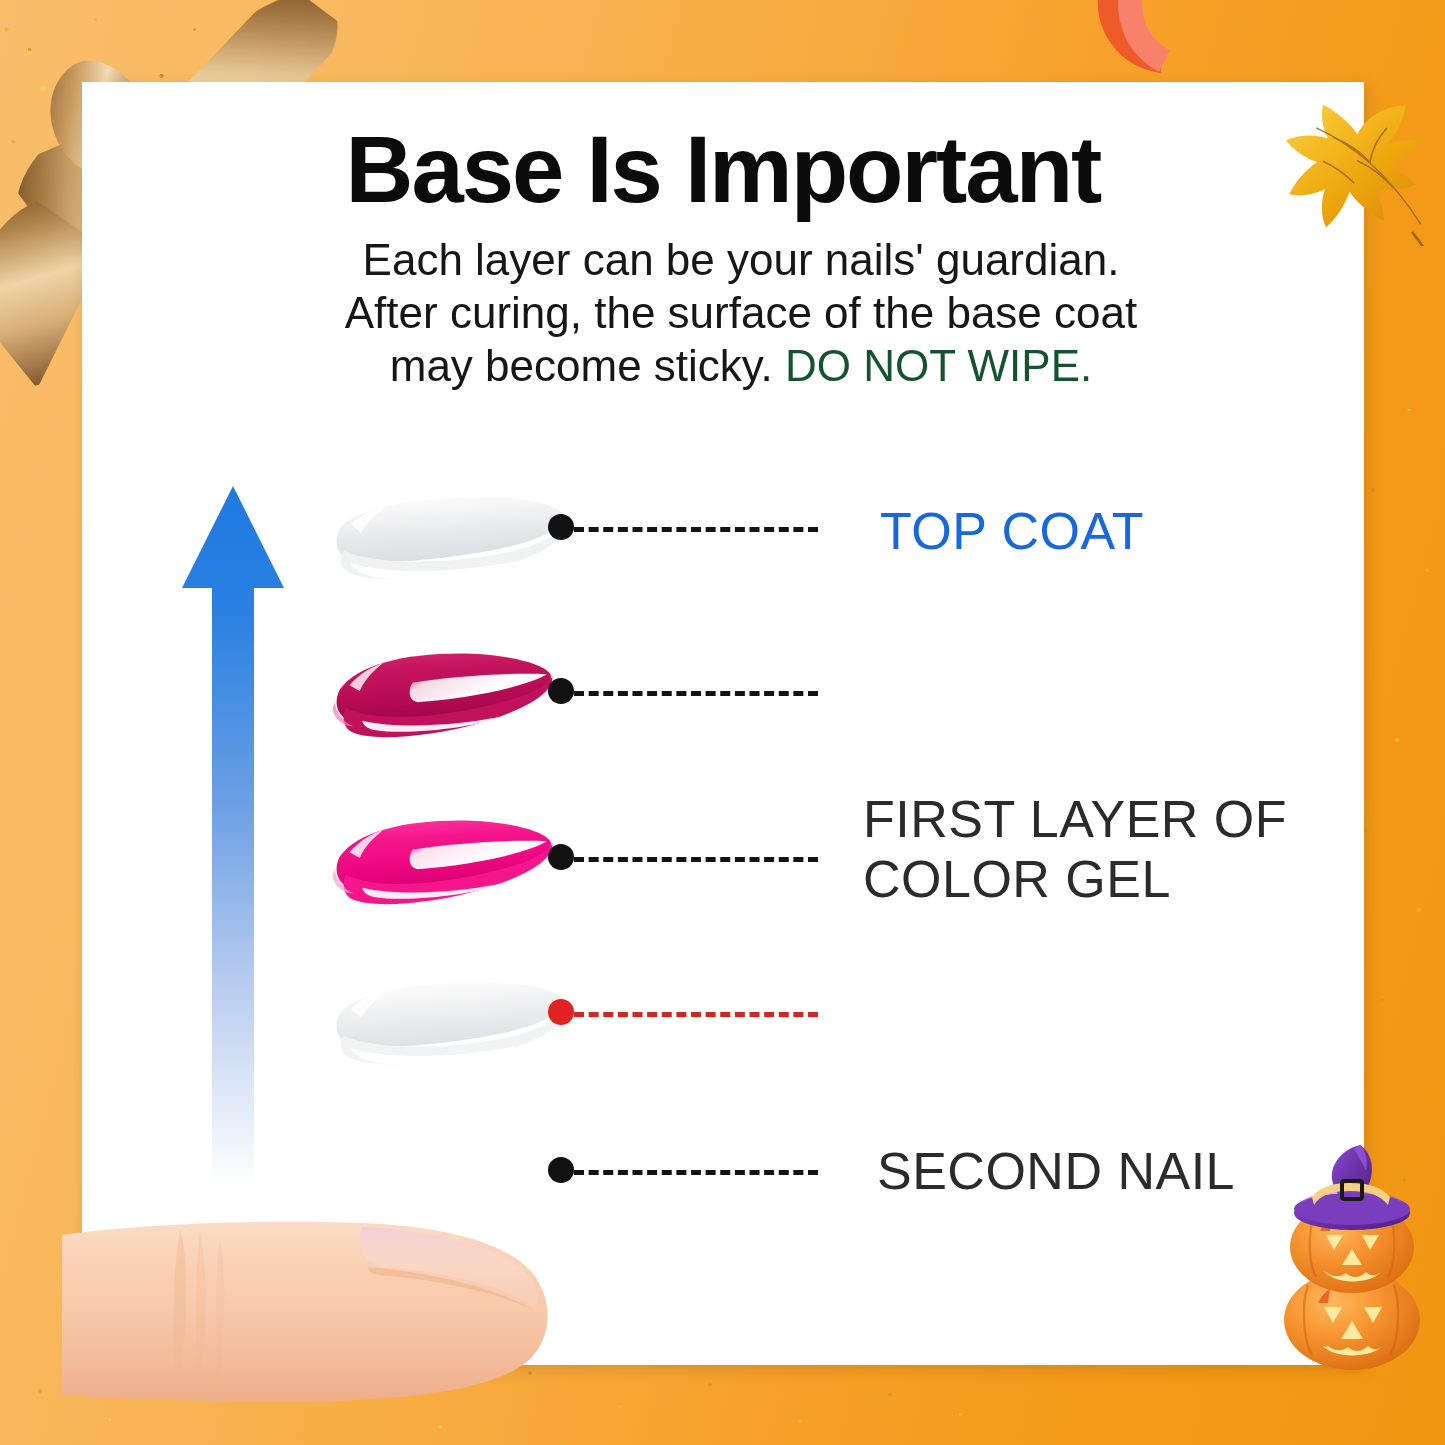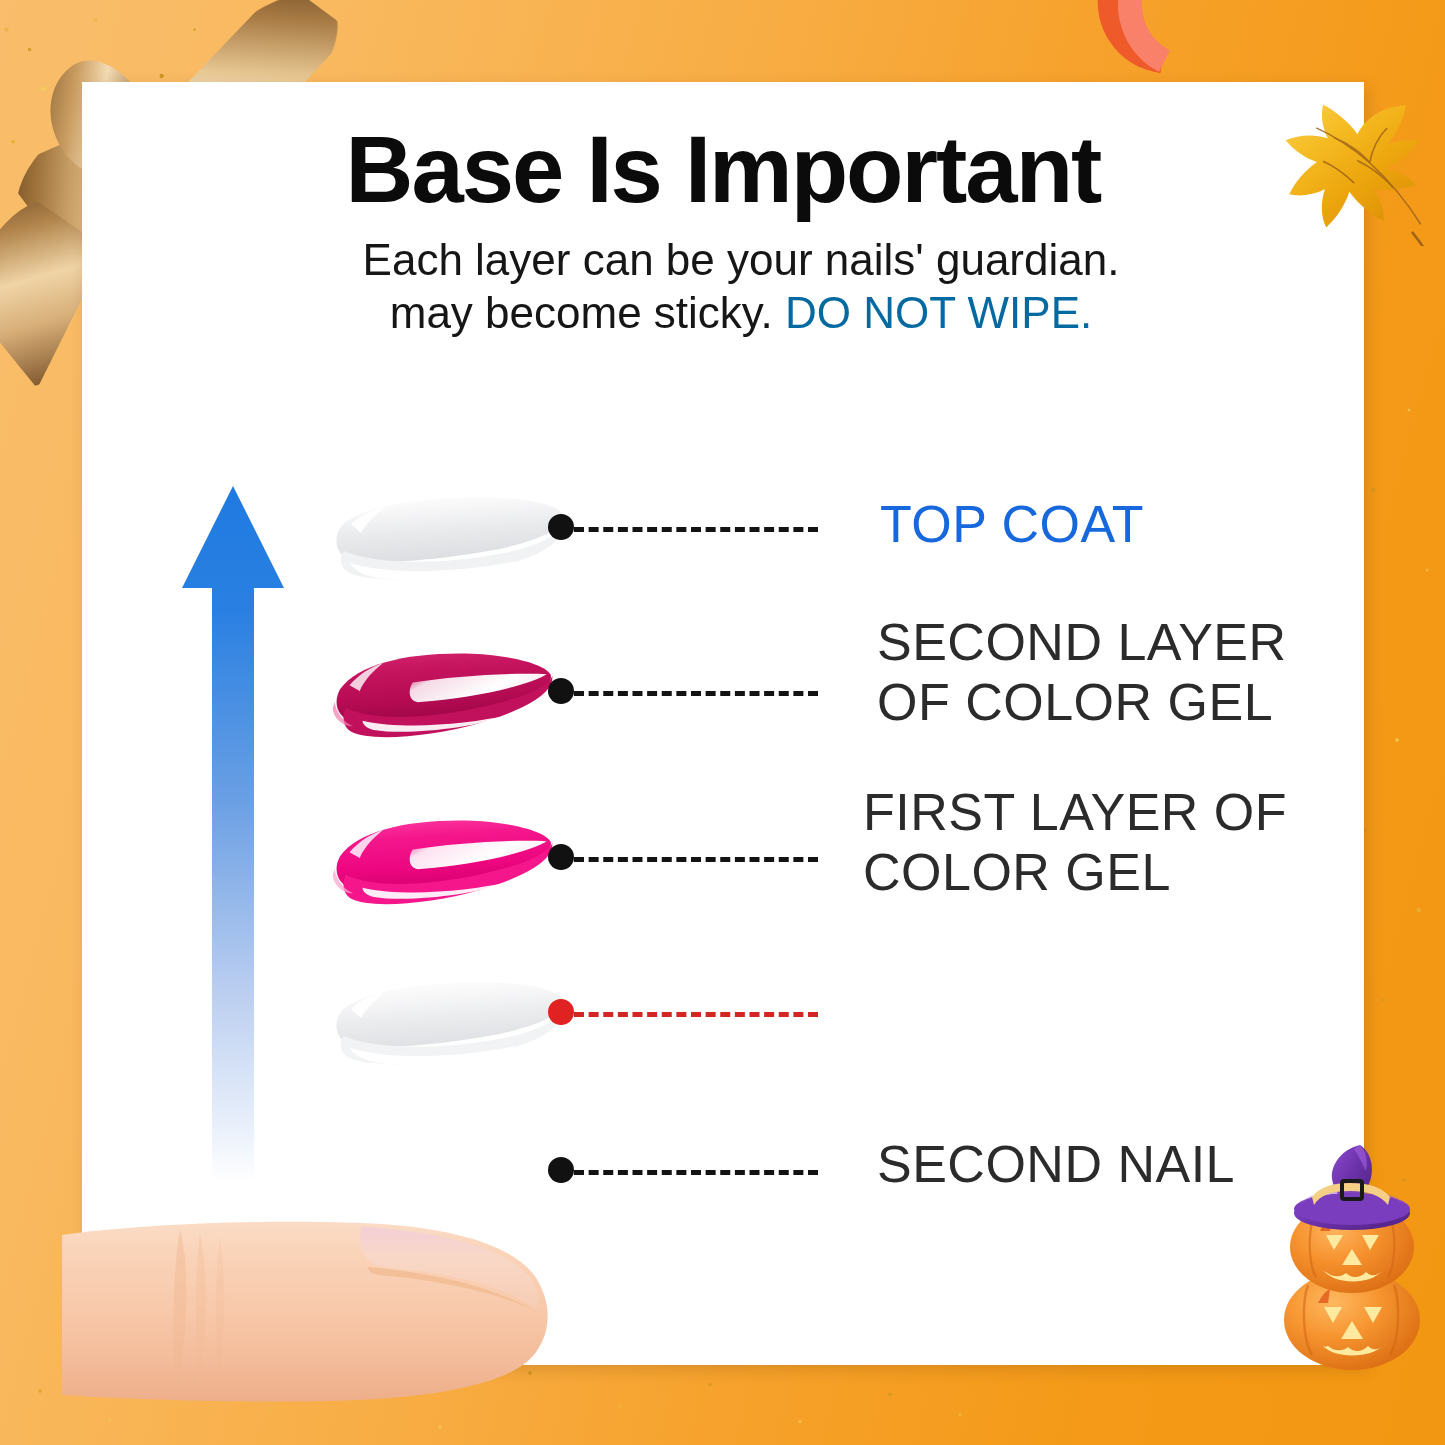--- a/index.html
+++ b/index.html
@@ -176,21 +176,21 @@
     position: absolute;
     left: 0; top: 152px;
     width: 100%;
     text-align: center;
     font-size: 44px;
     line-height: 1.2;
     color: #161616;
     font-family: "Liberation Sans", sans-serif;
     padding-left: 36px;
   }
-  #subtitle .accent { color: #0369a1; font-weight: 400; }
+  #subtitle .accent { color: #14532d; font-weight: 400; }
 
   
   #arrow {
     position: absolute;
     left: 96px; top: 400px;
     width: 110px; height: 700px;
     pointer-events: none;
   }
 
   .nail {
@@ -215,20 +215,21 @@
 
   .label {
     position: absolute;
     font-size: 52px;
     line-height: 1.16;
     font-weight: 400;
     letter-spacing: .5px;
     color: #2b2b2b;
     font-family: "Liberation Sans", sans-serif;
     white-space: pre-line;
+    margin-top: 7px;
   }
   .label.blue { color: #1767dd; }
 
   
   #finger {
     position: absolute;
     left: -20px; top: 1135px;
     width: 560px; height: 215px;
     pointer-events: none;
   }
@@ -249,20 +250,21 @@
 
   <div id="ribbon-orange-1"></div>
   <div id="ribbon-orange-2"></div>
 
   <div id="card">
 
     <div id="title">Base Is Important</div>
 
     <div id="subtitle">
       <div>Each layer can be your nails' guardian.</div>
+      <div>After curing, the surface of the base coat</div>
       <div><span>may become sticky. </span><span class="accent">DO NOT WIPE.</span></div>
     </div>
 
     <svg id="arrow" viewBox="0 0 110 700">
       <defs>
         <linearGradient id="arrGrad" x1="0" y1="0" x2="0" y2="1">
           <stop offset="0%" stop-color="#1f7ae0"></stop>
           <stop offset="18%" stop-color="#2a80e2"></stop>
           <stop offset="45%" stop-color="#6a9fe4"></stop>
           <stop offset="72%" stop-color="#b9cdf0"></stop>
@@ -319,22 +321,20 @@
                C12,82 12,70 16,62 Z" fill="#c1105c"></path>
       <path d="M88,35 C132,28 196,24 232,26 C214,38 152,52 96,56
                C84,57 82,44 88,35 Z" fill="url(#crimShine)"></path>
       <path d="M34,76 C78,86 146,80 192,70 C154,84 82,92 46,86
                C38,84 34,80 34,76 Z" fill="#ffffff" opacity=".92"></path>
       <path d="M20,38 C30,26 44,18 56,14 C46,22 36,32 31,44 Z" fill="#ffffff" opacity=".8"></path>
       <path d="M4,56 C6,68 14,78 24,82 C12,82 2,72 2,62 Z" fill="#ef7fae" opacity=".7"></path>
     </svg>
     <div class="dot" style="left:466px; top:596px;"></div>
     <div class="leader" style="left:492px; top:609px; width:244px;"></div>
-    <div class="label" style="left:795px; top:530px;">SECOND LAYER
-OF COLOR GEL</div>
 
     <svg class="nail" style="left:242px; top:735px;" viewBox="0 0 240 100">
       <defs>
         <linearGradient id="pinkA" x1="0" y1="0" x2="0.2" y2="1">
           <stop offset="0%" stop-color="#fb3ba0"></stop>
           <stop offset="30%" stop-color="#f5168c"></stop>
           <stop offset="70%" stop-color="#ec067f"></stop>
           <stop offset="100%" stop-color="#d60070"></stop>
         </linearGradient>
         <linearGradient id="pinkShine" x1="0" y1="0" x2="1" y2="0.4">

